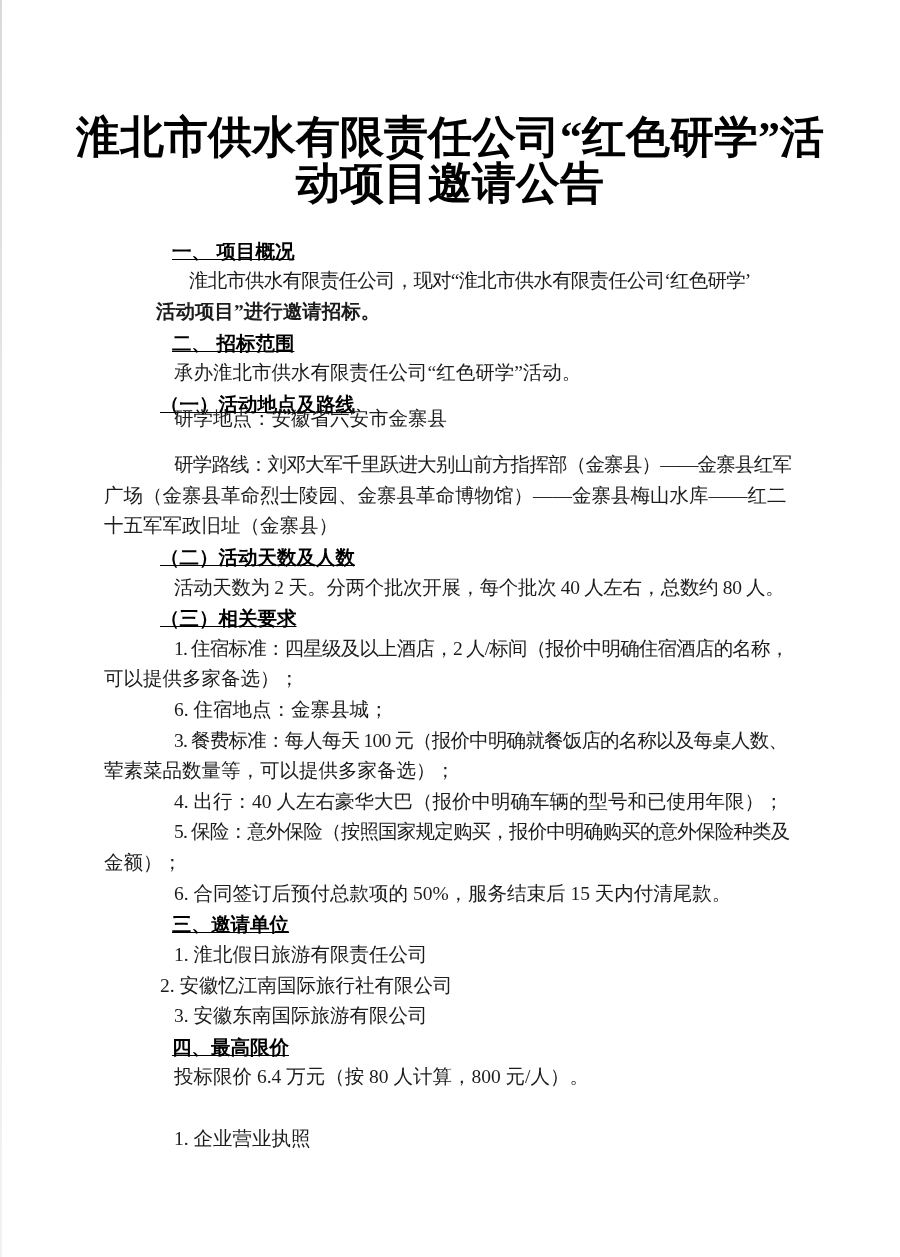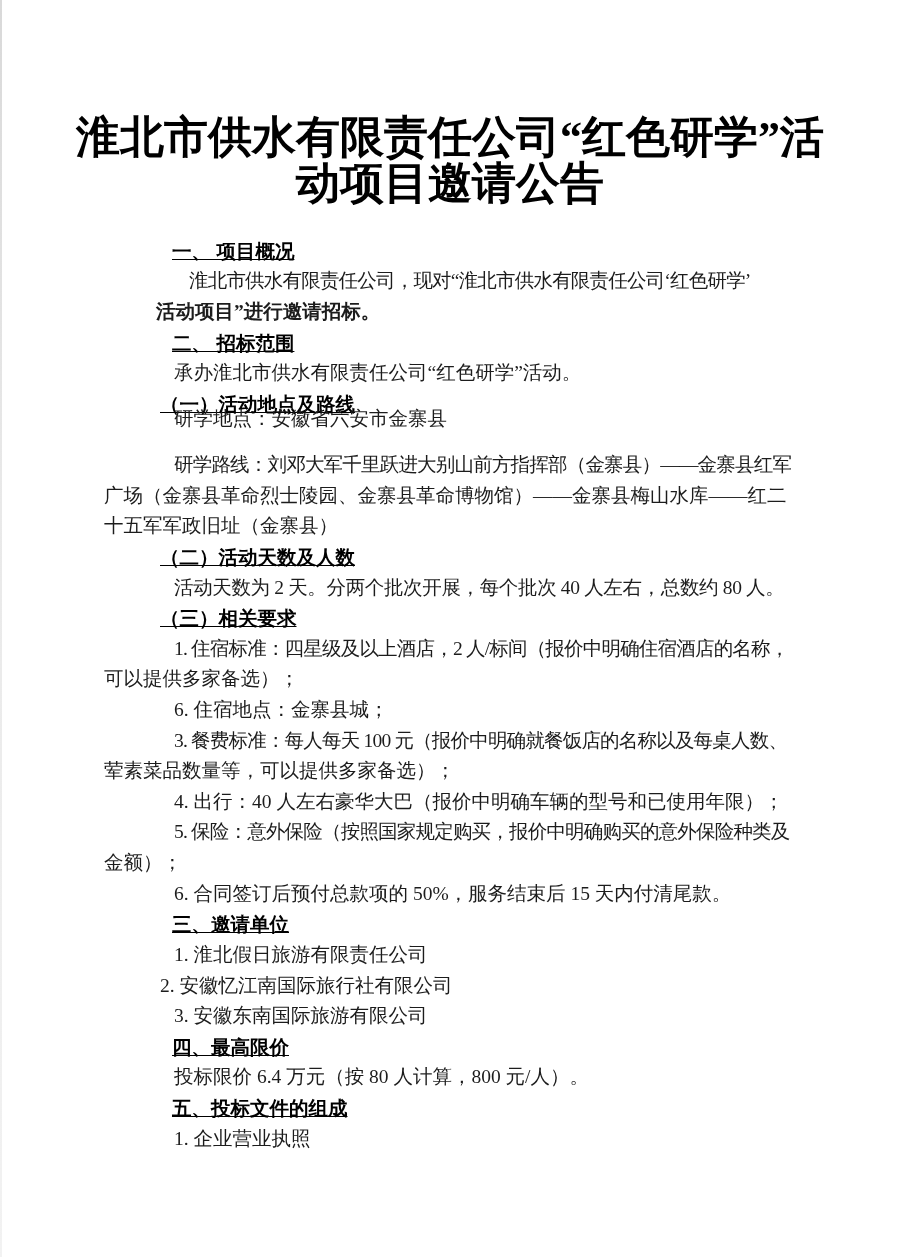--- a/index.html
+++ b/index.html
@@ -75,15 +75,14 @@
   <div class="line" style="top:787px;left:174px;">4. 出行：40 人左右豪华大巴（报价中明确车辆的型号和已使用年限）；</div>
   <div class="line long" style="top:817px;left:174px;">5. 保险：意外保险（按照国家规定购买，报价中明确购买的意外保险种类及</div>
   <div class="line" style="top:848px;left:104px;">金额）；</div>
   <div class="line" style="top:879px;left:174px;">6. 合同签订后预付总款项的 50%，服务结束后 15 天内付清尾款。</div>
   <div class="line h" style="top:909px;left:172px;">三、邀请单位</div>
   <div class="line" style="top:940px;left:174px;">1. 淮北假日旅游有限责任公司</div>
   <div class="line" style="top:971px;left:160px;">2. 安徽忆江南国际旅行社有限公司</div>
   <div class="line" style="top:1001px;left:174px;">3. 安徽东南国际旅游有限公司</div>
   <div class="line h" style="top:1032px;left:172px;">四、最高限价</div>
   <div class="line" style="top:1062px;left:174px;">投标限价 6.4 万元（按 80 人计算，800 元/人）。</div>
-  <div class="line h" style="top:1093px;left:172px;">五、投标文件的组成</div>
   <div class="line" style="top:1124px;left:174px;">1. 企业营业执照</div>
 </div>
 
 </body></html>

